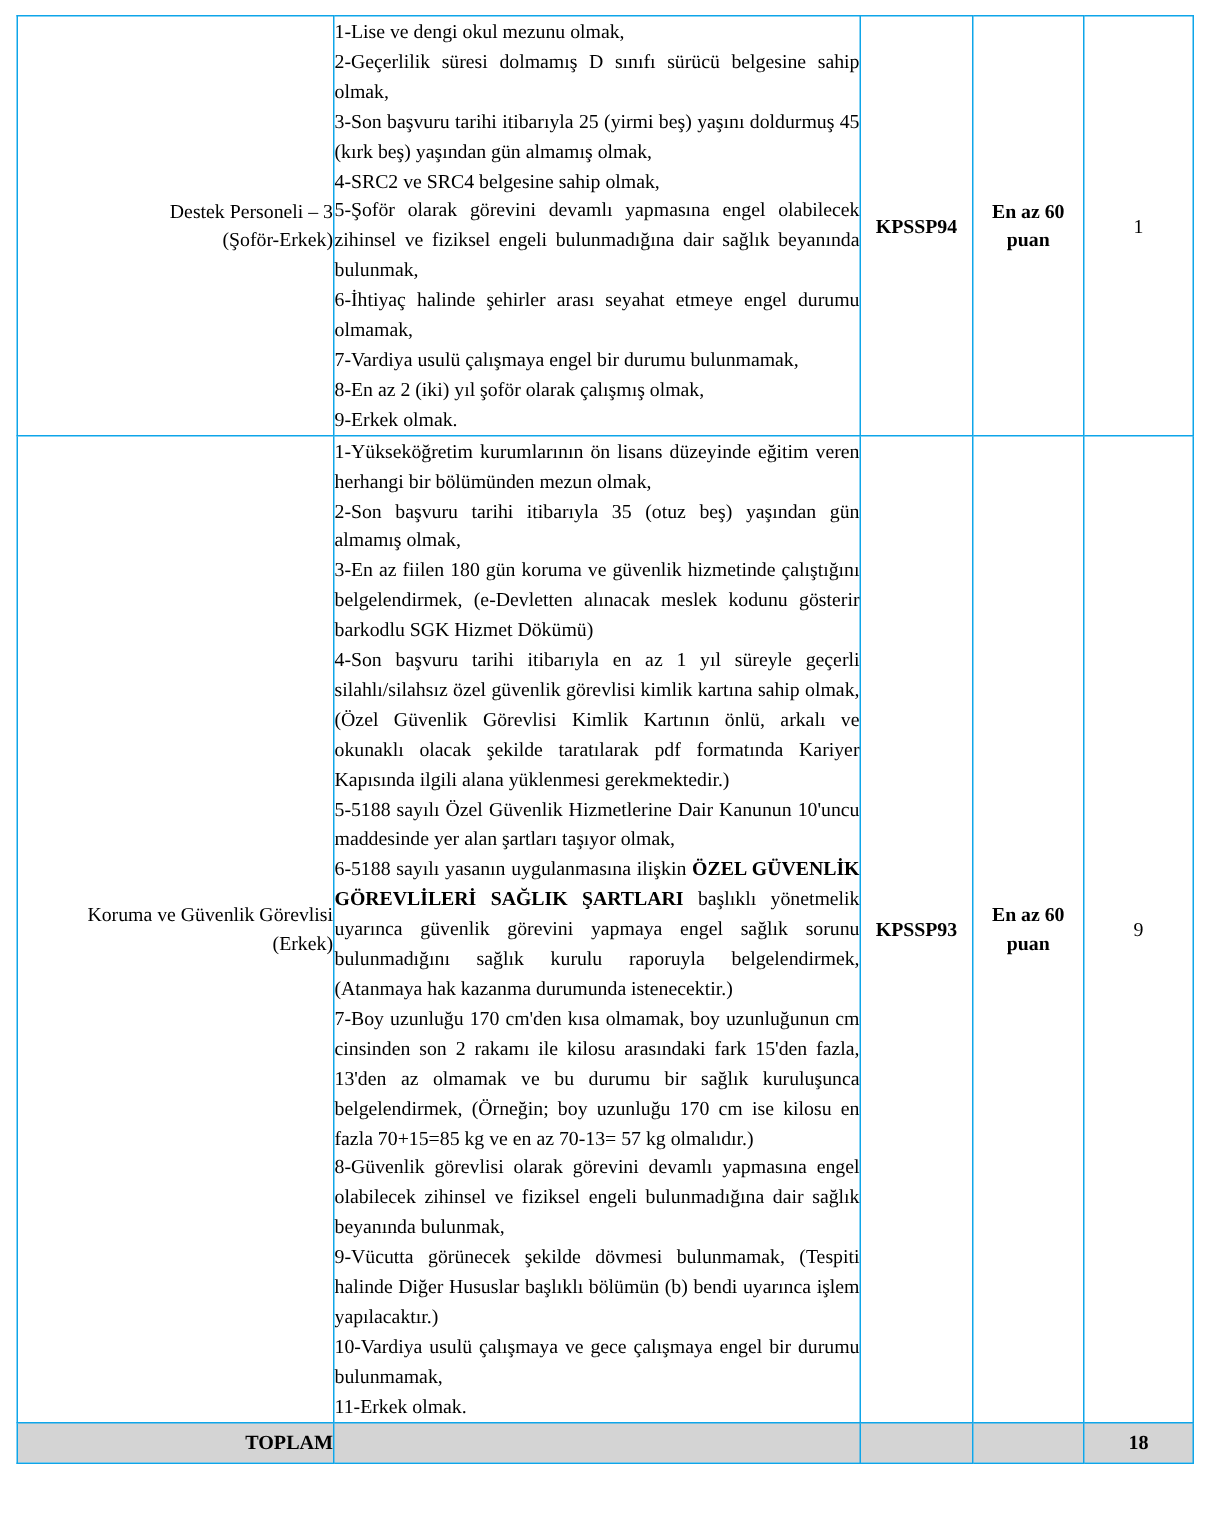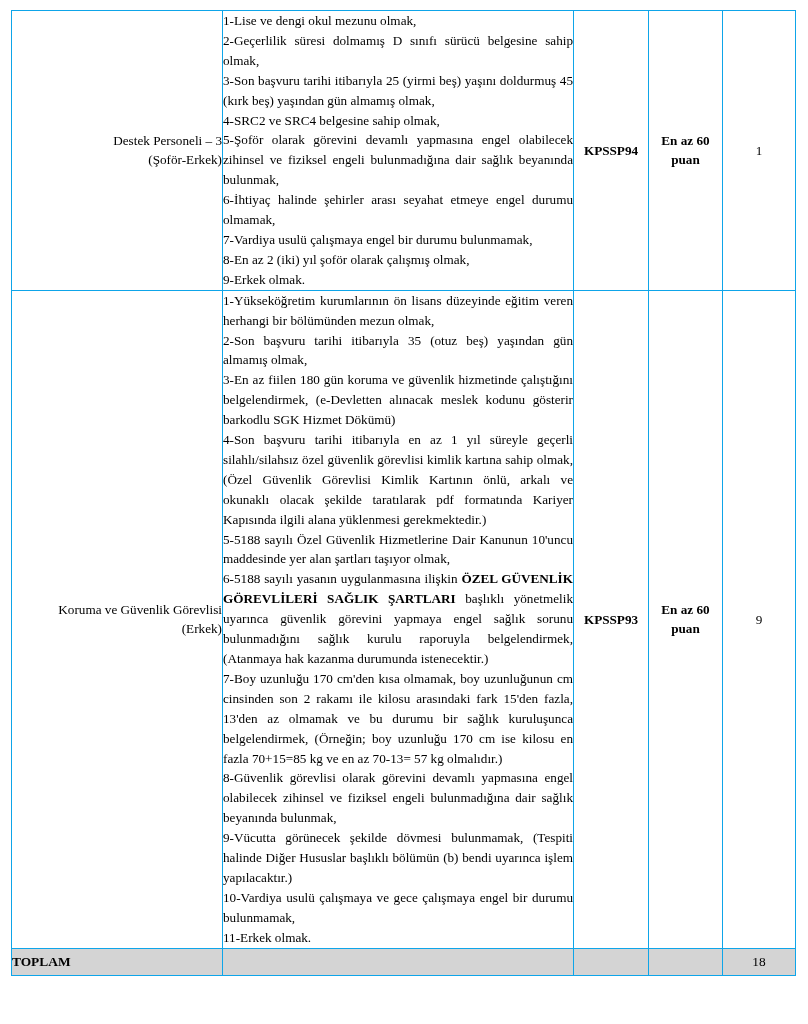--- a/index.html
+++ b/index.html
@@ -88,25 +88,25 @@
 
   
   tr.total-row td {
     background: #d4d4d4;
     height: 26px;
   }
   .cell-total-label {
     padding: 3px 8px 3px 10px;
     font-size: 13.4px;
     font-weight: bold;
-    text-align: left;
+    text-align: right;
   }
   .cell-total-value {
     text-align: center;
-    font-weight: normal;
+    font-weight: bold;
     font-size: 13.4px;
   }
   .cell-total-blank { }
 </style>
 </head>
 <body>
 
 <div class="page">
 
   <table class="req-table">

